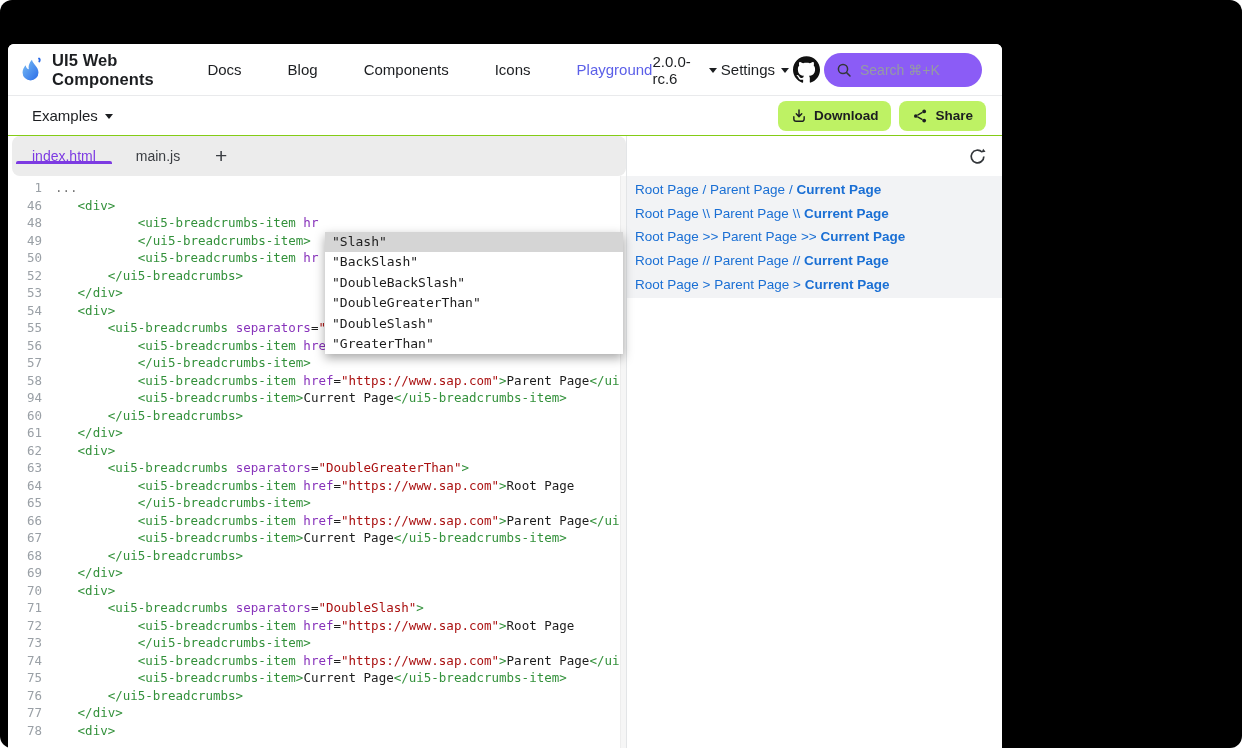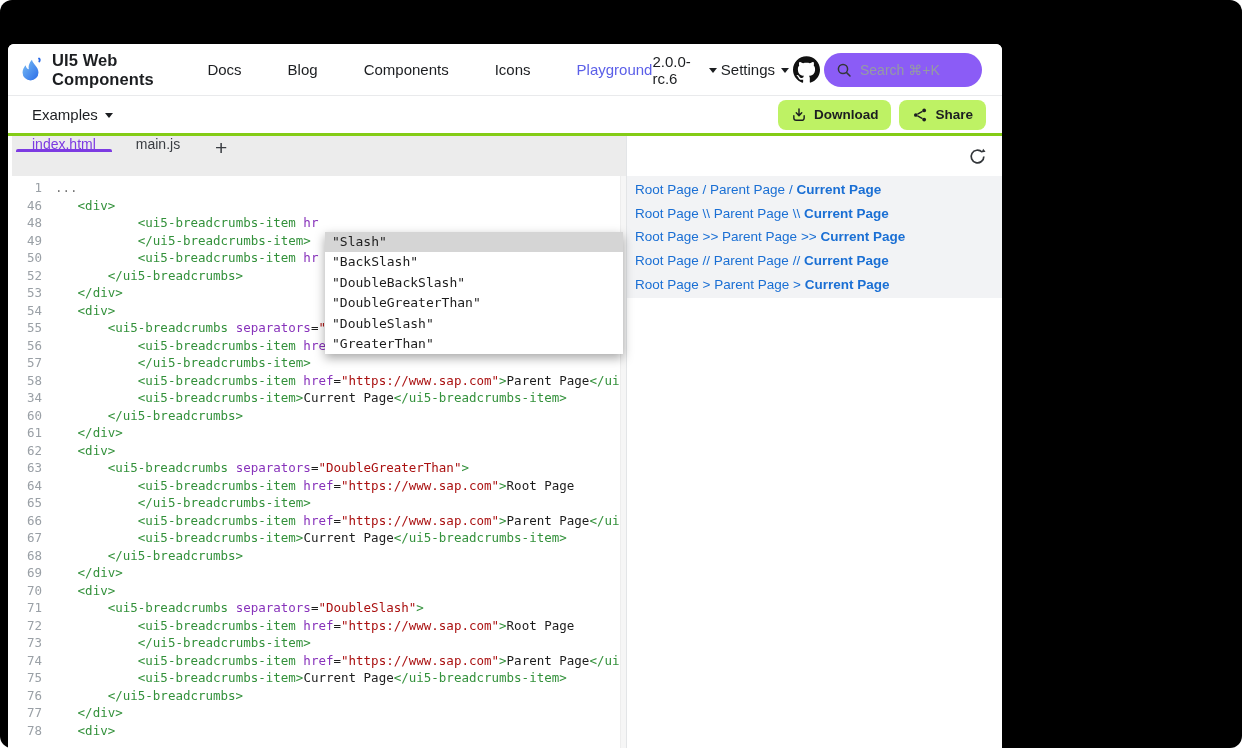--- a/index.html
+++ b/index.html
@@ -17,30 +17,30 @@
   .nav-link.active { color:var(--c-play); }
   .nav-right { margin-left:auto; display:flex; align-items:center; gap:4px; }
   .dd { display:flex; align-items:center; gap:6px; font-size:15px; color:#1c1e21; cursor:pointer; }
   .caret { width:0; height:0; border-left:4.5px solid transparent; border-right:4.5px solid transparent; border-top:5.5px solid #1c1e21; margin-top:2px; }
   .gh { width:27px; height:27px; display:block; cursor:pointer; }
   .search-pill { display:flex; align-items:center; gap:8px; width:170px; height:34px; background:#8b5cf6; border-radius:17px; padding:0 12px; }
   .search-pill input { border:none; outline:none; background:transparent; font-size:14px; color:#1c1e21; width:110px; font-family:"Liberation Sans",sans-serif; }
   .search-pill input::placeholder { color:#959ba3; }
 
   
-  .toolbar { height:40px; display:flex; align-items:center; padding:0 16px 0 24px; background:#fff; border-bottom:3px solid #84cc16; }
+  .toolbar { height:40px; display:flex; align-items:center; padding:0 16px 0 24px; background:#fff; border-bottom:1px solid #84cc16; }
   .examples { display:flex; align-items:center; gap:7px; font-size:15px; color:#1c1e21; cursor:pointer; }
   .tb-right { margin-left:auto; display:flex; align-items:center; gap:8px; }
   .tb-btn { display:flex; align-items:center; gap:7px; height:30px; padding:0 13px; background:#bef264; border:none; border-radius:8px;
             font-size:13.5px; font-weight:bold; color:#1c1e21; cursor:pointer; font-family:"Liberation Sans",sans-serif; }
 
   
   .main { position:relative; display:flex; height:635px; }
   .editor { width:614px; margin-left:4px; display:flex; flex-direction:column; position:relative; }
-  .tabbar { height:40px; background:#ececec; display:flex; align-items:flex-start; flex:none; }
+  .tabbar { height:40px; background:#ececec; display:flex; align-items:center; flex:none;border-radius:8px; }
   .tab { padding:0 20px; display:flex; align-items:center; font-size:14px; color:#3a3d42; cursor:pointer; position:relative; }
   .tab.active { color:var(--c-accent); }
   .tab.active::after { content:""; position:absolute; left:4px; right:4px; bottom:0; height:3px; background:var(--c-accent); border-radius:2px 2px 0 0; }
   .tab-add { width:42px; display:flex; align-items:center; justify-content:center; font-size:21px; color:#3a3d42; cursor:pointer; }
   .codewrap { flex:1; background:#fff; overflow:hidden; padding-top:3px; position:relative;
               font-family:"DejaVu Sans Mono","Liberation Mono",monospace; font-size:12.5px; }
   .code-row { height:17.5px; line-height:17.5px; display:flex; white-space:pre; }
   .ln { flex:none; width:43px; text-align:right; padding-right:13px; color:#9aa0a6; }
   .lc .t { color:var(--c-tag); }
   .lc .a { color:var(--c-attr); }
@@ -166,21 +166,21 @@
             <div class="code-row"><span class="ln">48</span><span class="lc">           <span class="t">&lt;ui5-breadcrumbs-item</span><span class="a"> hr</span></span></div>
             <div class="code-row"><span class="ln">49</span><span class="lc">           <span class="t">&lt;/ui5-breadcrumbs-item&gt;</span></span></div>
             <div class="code-row"><span class="ln">50</span><span class="lc">           <span class="t">&lt;ui5-breadcrumbs-item</span><span class="a"> hr</span></span></div>
             <div class="code-row"><span class="ln">52</span><span class="lc">       <span class="t">&lt;/ui5-breadcrumbs&gt;</span></span></div>
             <div class="code-row"><span class="ln">53</span><span class="lc">   <span class="t">&lt;/div&gt;</span></span></div>
             <div class="code-row"><span class="ln">54</span><span class="lc">   <span class="t">&lt;div&gt;</span></span></div>
             <div class="code-row"><span class="ln">55</span><span class="lc">       <span class="t">&lt;ui5-breadcrumbs</span><span class="a"> separators</span><span class="p">=</span><span class="s">"DoubleBackSlash"</span><span class="t">&gt;</span></span></div>
             <div class="code-row"><span class="ln">56</span><span class="lc">           <span class="t">&lt;ui5-breadcrumbs-item</span><span class="a"> href</span><span class="p">=</span><span class="s">"https://www.sap.com"</span><span class="t">&gt;</span><span class="p">Root Page</span></span></div>
             <div class="code-row"><span class="ln">57</span><span class="lc">           <span class="t">&lt;/ui5-breadcrumbs-item&gt;</span></span></div>
             <div class="code-row"><span class="ln">58</span><span class="lc">           <span class="t">&lt;ui5-breadcrumbs-item</span><span class="a"> href</span><span class="p">=</span><span class="s">"https://www.sap.com"</span><span class="t">&gt;</span><span class="p">Parent Page</span><span class="t">&lt;/ui5-breadcrumbs-item&gt;</span></span></div>
-            <div class="code-row"><span class="ln">34</span><span class="lc">           <span class="t">&lt;ui5-breadcrumbs-item&gt;</span><span class="p">Current Page</span><span class="t">&lt;/ui5-breadcrumbs-item&gt;</span></span></div>
+            <div class="code-row"><span class="ln">94</span><span class="lc">           <span class="t">&lt;ui5-breadcrumbs-item&gt;</span><span class="p">Current Page</span><span class="t">&lt;/ui5-breadcrumbs-item&gt;</span></span></div>
             <div class="code-row"><span class="ln">60</span><span class="lc">       <span class="t">&lt;/ui5-breadcrumbs&gt;</span></span></div>
             <div class="code-row"><span class="ln">61</span><span class="lc">   <span class="t">&lt;/div&gt;</span></span></div>
             <div class="code-row"><span class="ln">62</span><span class="lc">   <span class="t">&lt;div&gt;</span></span></div>
             <div class="code-row"><span class="ln">63</span><span class="lc">       <span class="t">&lt;ui5-breadcrumbs</span><span class="a"> separators</span><span class="p">=</span><span class="s">"DoubleGreaterThan"</span><span class="t">&gt;</span></span></div>
             <div class="code-row"><span class="ln">64</span><span class="lc">           <span class="t">&lt;ui5-breadcrumbs-item</span><span class="a"> href</span><span class="p">=</span><span class="s">"https://www.sap.com"</span><span class="t">&gt;</span><span class="p">Root Page</span></span></div>
             <div class="code-row"><span class="ln">65</span><span class="lc">           <span class="t">&lt;/ui5-breadcrumbs-item&gt;</span></span></div>
             <div class="code-row"><span class="ln">66</span><span class="lc">           <span class="t">&lt;ui5-breadcrumbs-item</span><span class="a"> href</span><span class="p">=</span><span class="s">"https://www.sap.com"</span><span class="t">&gt;</span><span class="p">Parent Page</span><span class="t">&lt;/ui5-breadcrumbs-item&gt;</span></span></div>
             <div class="code-row"><span class="ln">67</span><span class="lc">           <span class="t">&lt;ui5-breadcrumbs-item&gt;</span><span class="p">Current Page</span><span class="t">&lt;/ui5-breadcrumbs-item&gt;</span></span></div>
             <div class="code-row"><span class="ln">68</span><span class="lc">       <span class="t">&lt;/ui5-breadcrumbs&gt;</span></span></div>
             <div class="code-row"><span class="ln">69</span><span class="lc">   <span class="t">&lt;/div&gt;</span></span></div>

